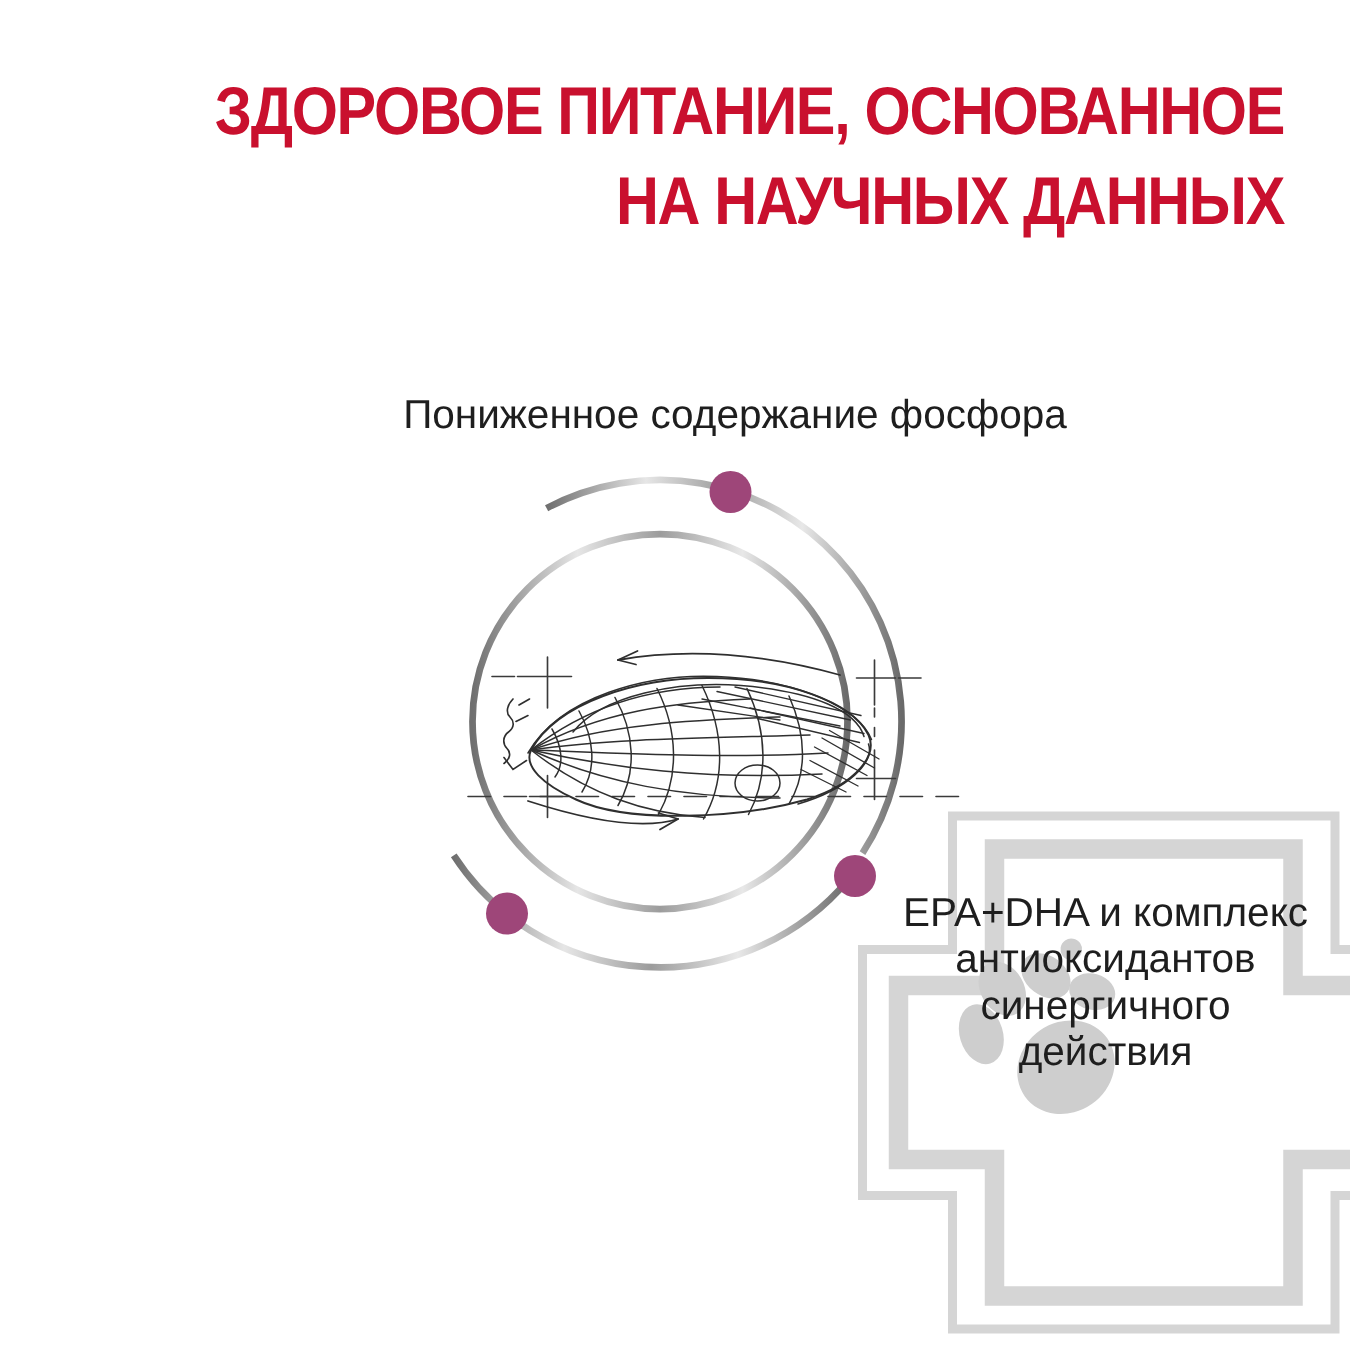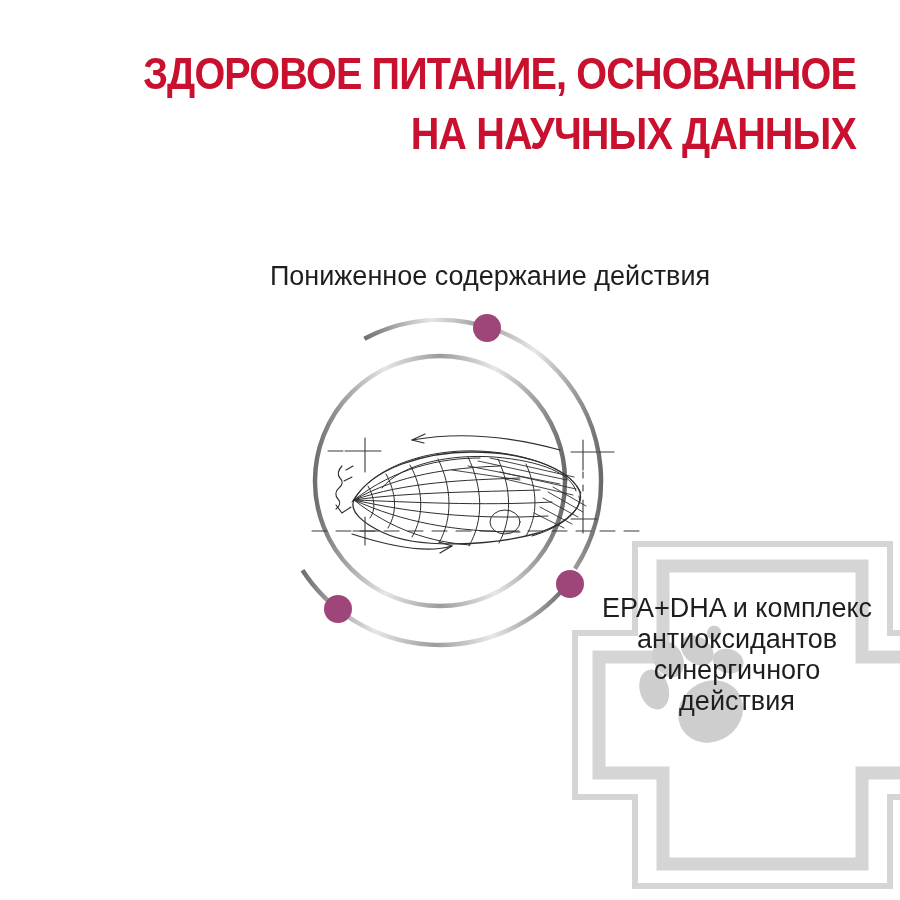--- a/index.html
+++ b/index.html
@@ -116,19 +116,19 @@
         <path d="M452 546 l-13 -4 M452 546 l-12 7"></path>
       </g>
     </g>
   </svg>
 
   <h1 class="page-title">
     <span class="title-line">ЗДОРОВОЕ ПИТАНИЕ, ОСНОВАННОЕ</span>
     <span class="title-line">НА НАУЧНЫХ ДАННЫХ</span>
   </h1>
 
-  <div class="callout callout-top">Пониженное содержание действия</div>
+  <div class="callout callout-top">Пониженное содержание фосфора</div>
   <div class="callout callout-right">EPA+DHA и комплекс
 антиоксидантов
 синергичного
 действия</div>
 
 </div>
 
 </body></html>

